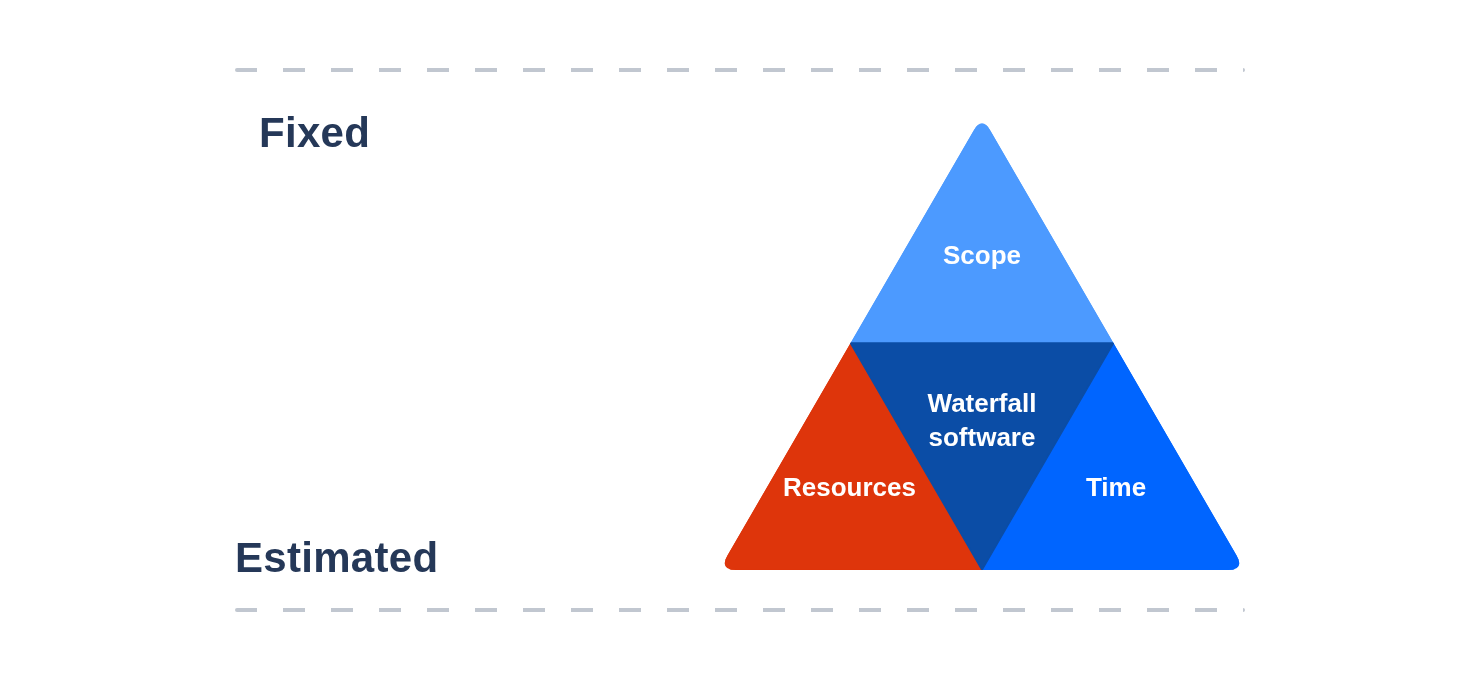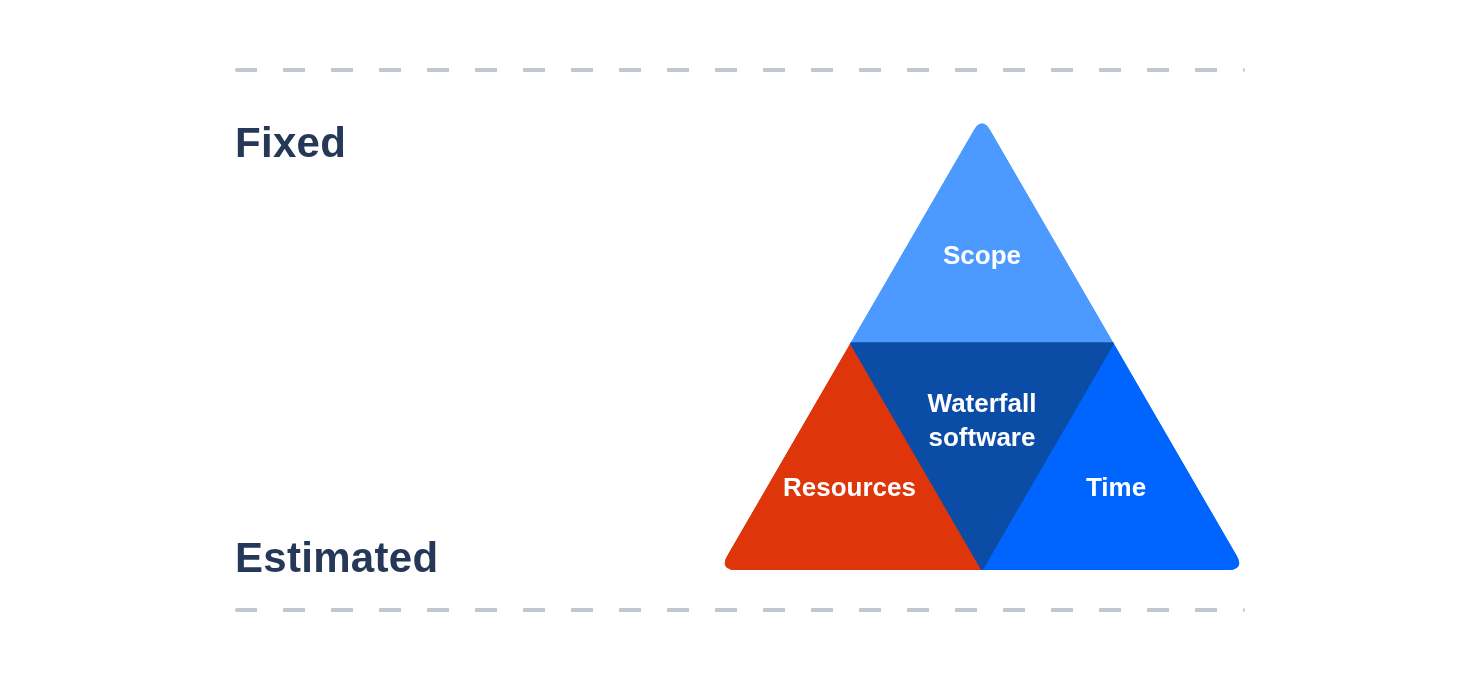--- a/index.html
+++ b/index.html
@@ -29,21 +29,21 @@
   .dash-line.bottom { top: 608px; }
   .side-label {
     position: absolute;
     left: 235px;
     font-size: 42px;
     font-weight: bold;
     letter-spacing: 0.3px;
     color: var(--label_text, #253858);
     line-height: 1;
   }
-  .side-label.fixed { top: 122px; }
+  .side-label.fixed { top: 112px; margin-left: 24px; }
   .side-label.estimated { top: 537px; }
   .triangle-svg {
     position: absolute;
     left: 700px;
     top: 96px;
   }
   .tri-piece { stroke-width: 1.5; stroke-linejoin: round; }
   .tri-label {
     font-family: "Liberation Sans", sans-serif;
     font-weight: bold;

